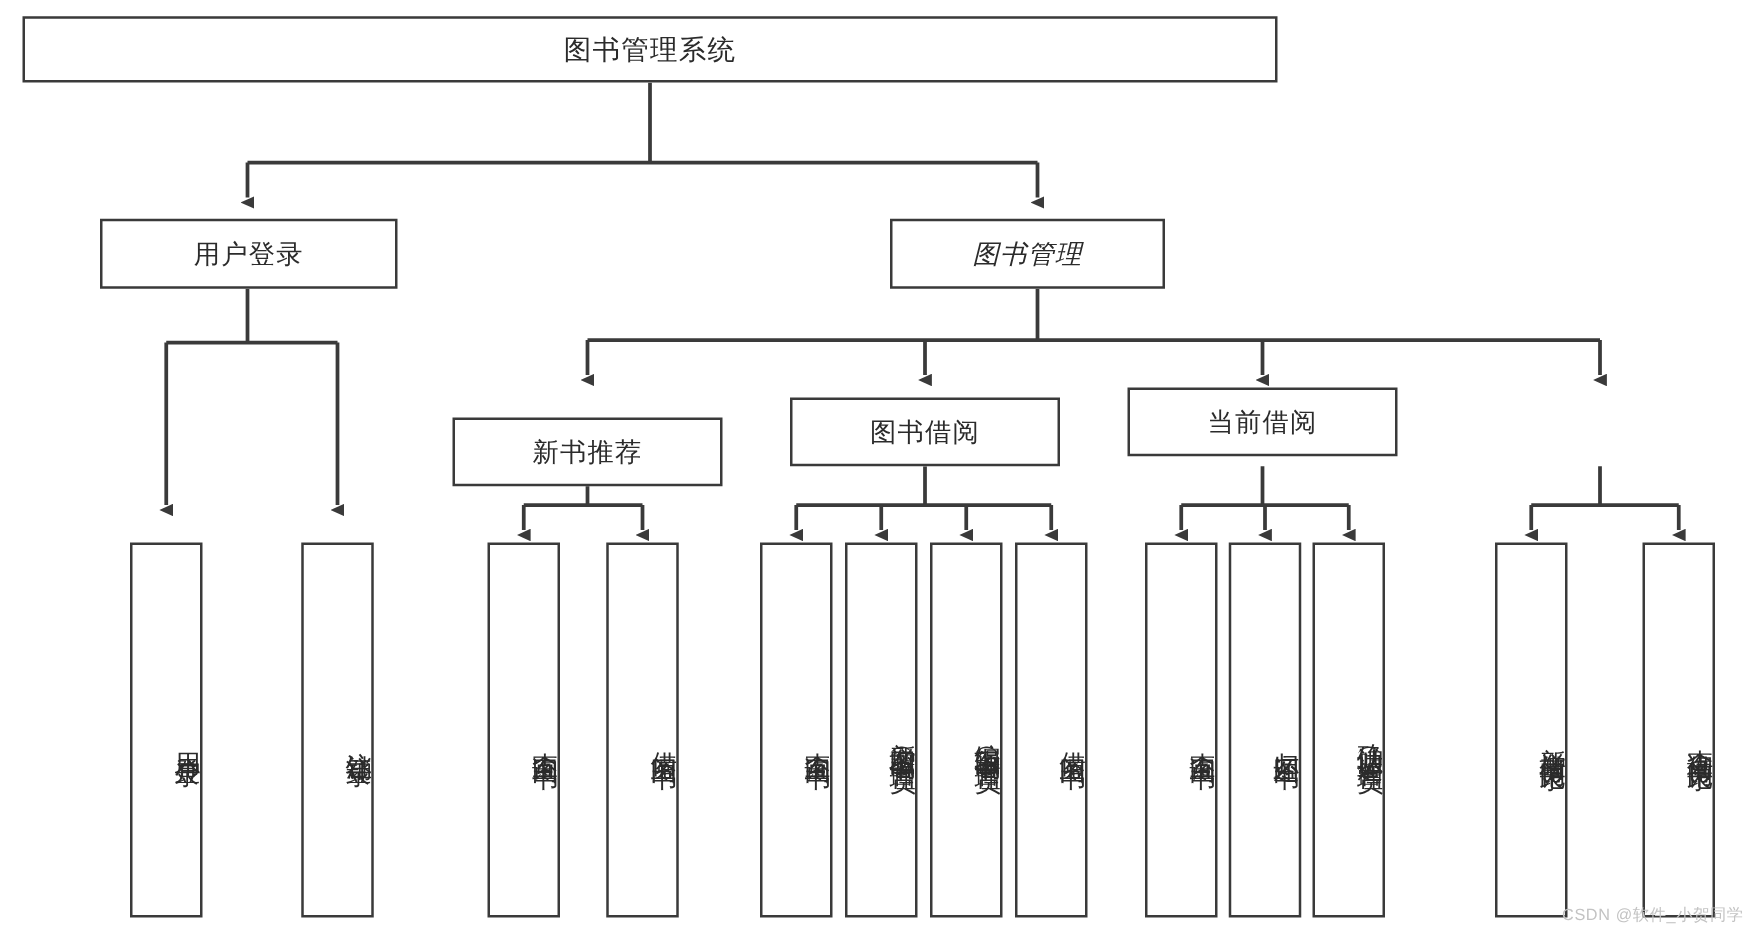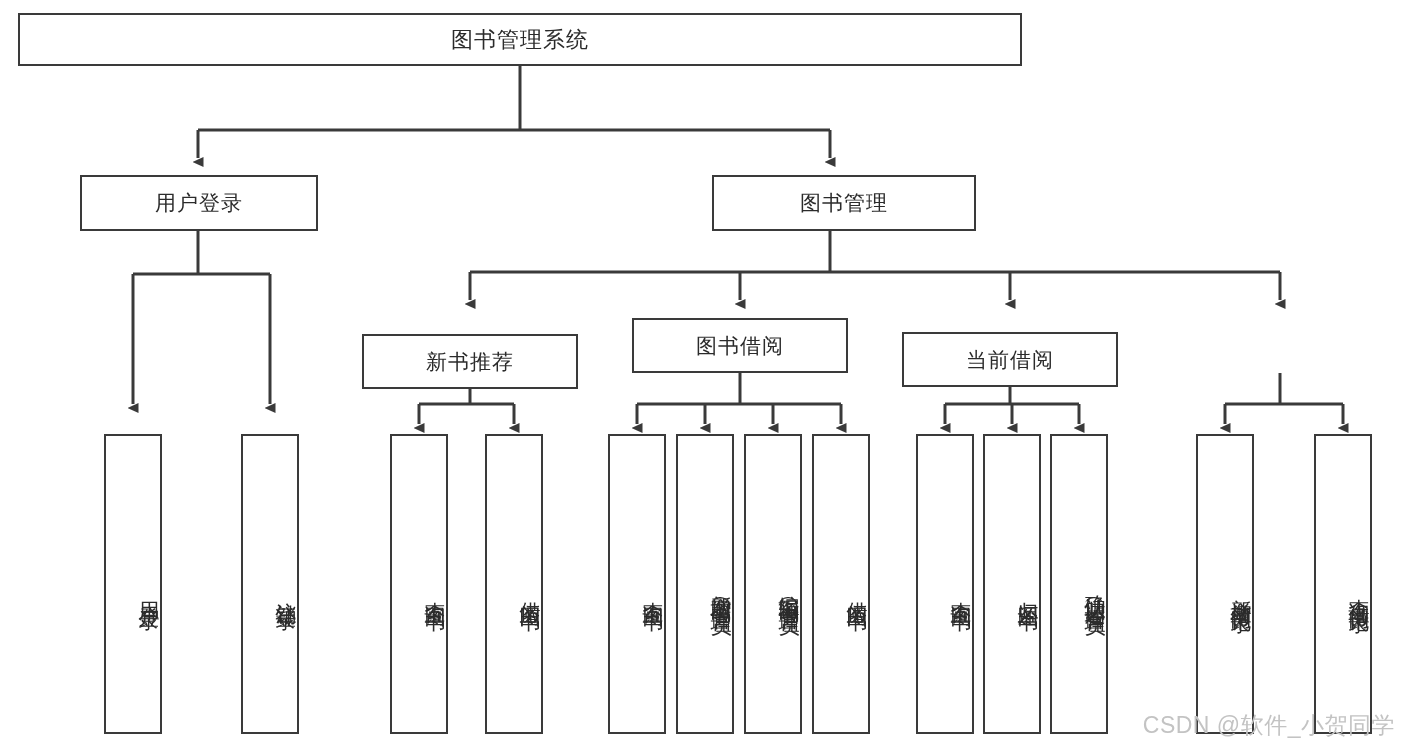--- a/index.html
+++ b/index.html
@@ -51,21 +51,21 @@
   .node.vertical .vlabel {
     writing-mode: vertical-rl;
     text-orientation: upright;
     line-height: 1.02;
   }
   .node.root { font-size: 22px; }
   #watermark {
     position: absolute;
     right: 10px;
     bottom: 6px;
-    font-size: 23px;
+    font-size: 13px;
     color: #c3c3c3;
     white-space: nowrap;
     letter-spacing: 0.5px;
   }
 </style>
 </head>
 <body>
 
 <div id="diagram-root">
 
@@ -120,31 +120,31 @@
     </g>
   </svg>
 
   <div class="node horizontal root" style="left:18px; top:13px; width:1004px; height:53px;">
     <span>图书管理系统</span>
   </div>
 
   <div class="node horizontal" style="left:80px; top:175px; width:238px; height:56px;">
     <span>用户登录</span>
   </div>
-  <div class="node horizontal" style="left:712px; top:175px; width:264px; height:56px;">
+  <div class="node horizontal" style="left:712px; top:175px; width:220px; height:56px;font-style:italic;">
     <span>图书管理</span>
   </div>
 
   <div class="node horizontal" style="left:362px; top:334px; width:216px; height:55px;">
     <span>新书推荐</span>
   </div>
   <div class="node horizontal" style="left:632px; top:318px; width:216px; height:55px;">
     <span>图书借阅</span>
   </div>
-  <div class="node horizontal" style="left:902px; top:332px; width:216px; height:55px;">
+  <div class="node horizontal" style="left:902px; top:310px; width:216px; height:55px;">
     <span>当前借阅</span>
   </div>
 
   <div class="node vertical" style="left:104px; top:434px; width:58px; height:300px;">
     <span class="vlabel">用户登录</span>
   </div>
   <div class="node vertical" style="left:241px; top:434px; width:58px; height:300px;">
     <span class="vlabel">注销登录</span>
   </div>
 

